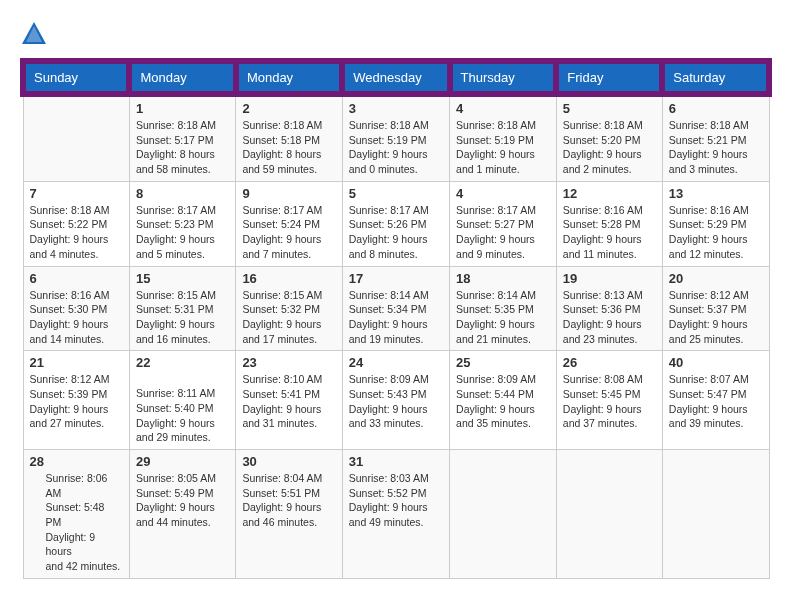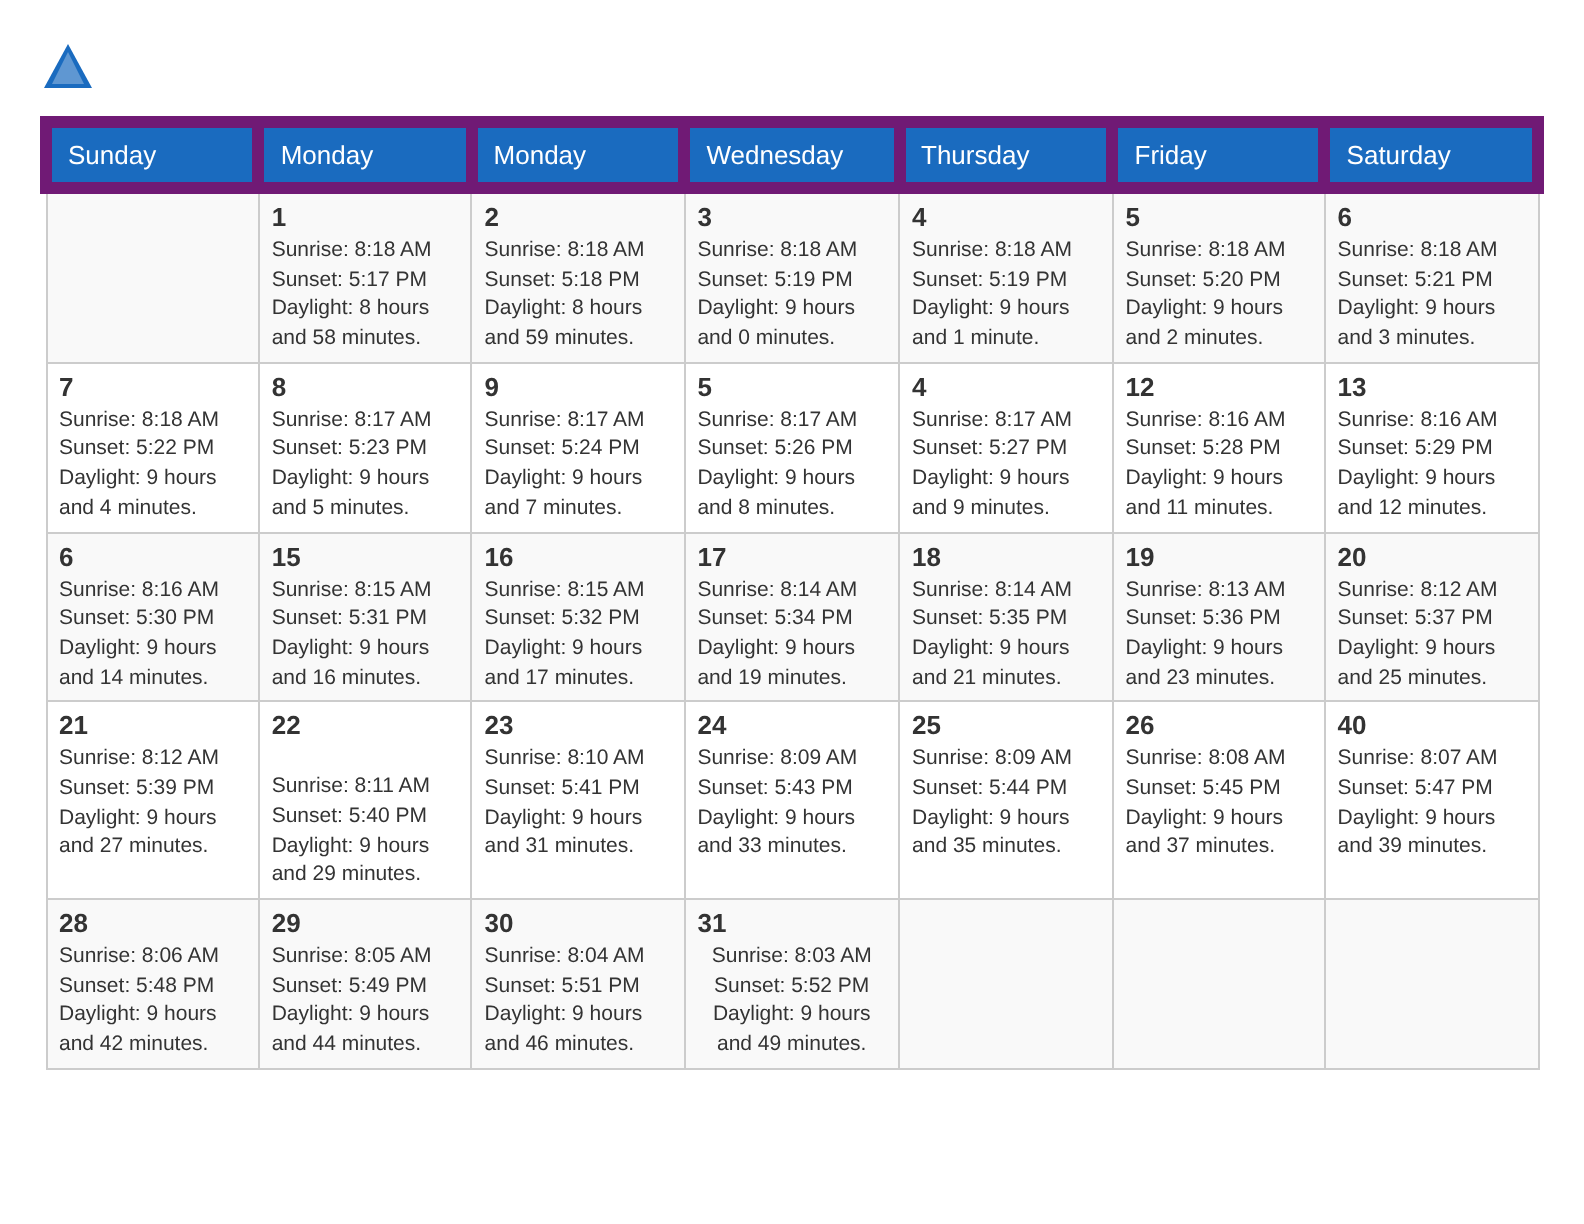--- a/index.html
+++ b/index.html
@@ -317,42 +317,42 @@
           <span class="day-number">40</span>
           <div class="cell-content" style="white-space: pre-line;">Sunrise: 8:07 AM
 Sunset: 5:47 PM
 Daylight: 9 hours
 and 39 minutes.</div>
         </td>
       </tr>
       <tr>
         <td>
           <span class="day-number">28</span>
-          <div class="cell-content" style="white-space: pre-line;">Sunrise: 8:06 AM
+          <div class="cell-content" style="white-space: pre-line; margin-left: 16px;">Sunrise: 8:06 AM
 Sunset: 5:48 PM
 Daylight: 9 hours
 and 42 minutes.</div>
         </td>
         <td>
           <span class="day-number">29</span>
           <div class="cell-content" style="white-space: pre-line;">Sunrise: 8:05 AM
 Sunset: 5:49 PM
 Daylight: 9 hours
 and 44 minutes.</div>
         </td>
         <td>
           <span class="day-number">30</span>
           <div class="cell-content" style="white-space: pre-line;">Sunrise: 8:04 AM
 Sunset: 5:51 PM
 Daylight: 9 hours
 and 46 minutes.</div>
         </td>
         <td>
           <span class="day-number">31</span>
-          <div class="cell-content" style="white-space: pre-line; text-align: center;">Sunrise: 8:03 AM
+          <div class="cell-content" style="white-space: pre-line;">Sunrise: 8:03 AM
 Sunset: 5:52 PM
 Daylight: 9 hours
 and 49 minutes.</div>
         </td>
         <td class="empty"></td>
         <td class="empty"></td>
         <td class="empty"></td>
       </tr>
     </tbody>
 </table>

